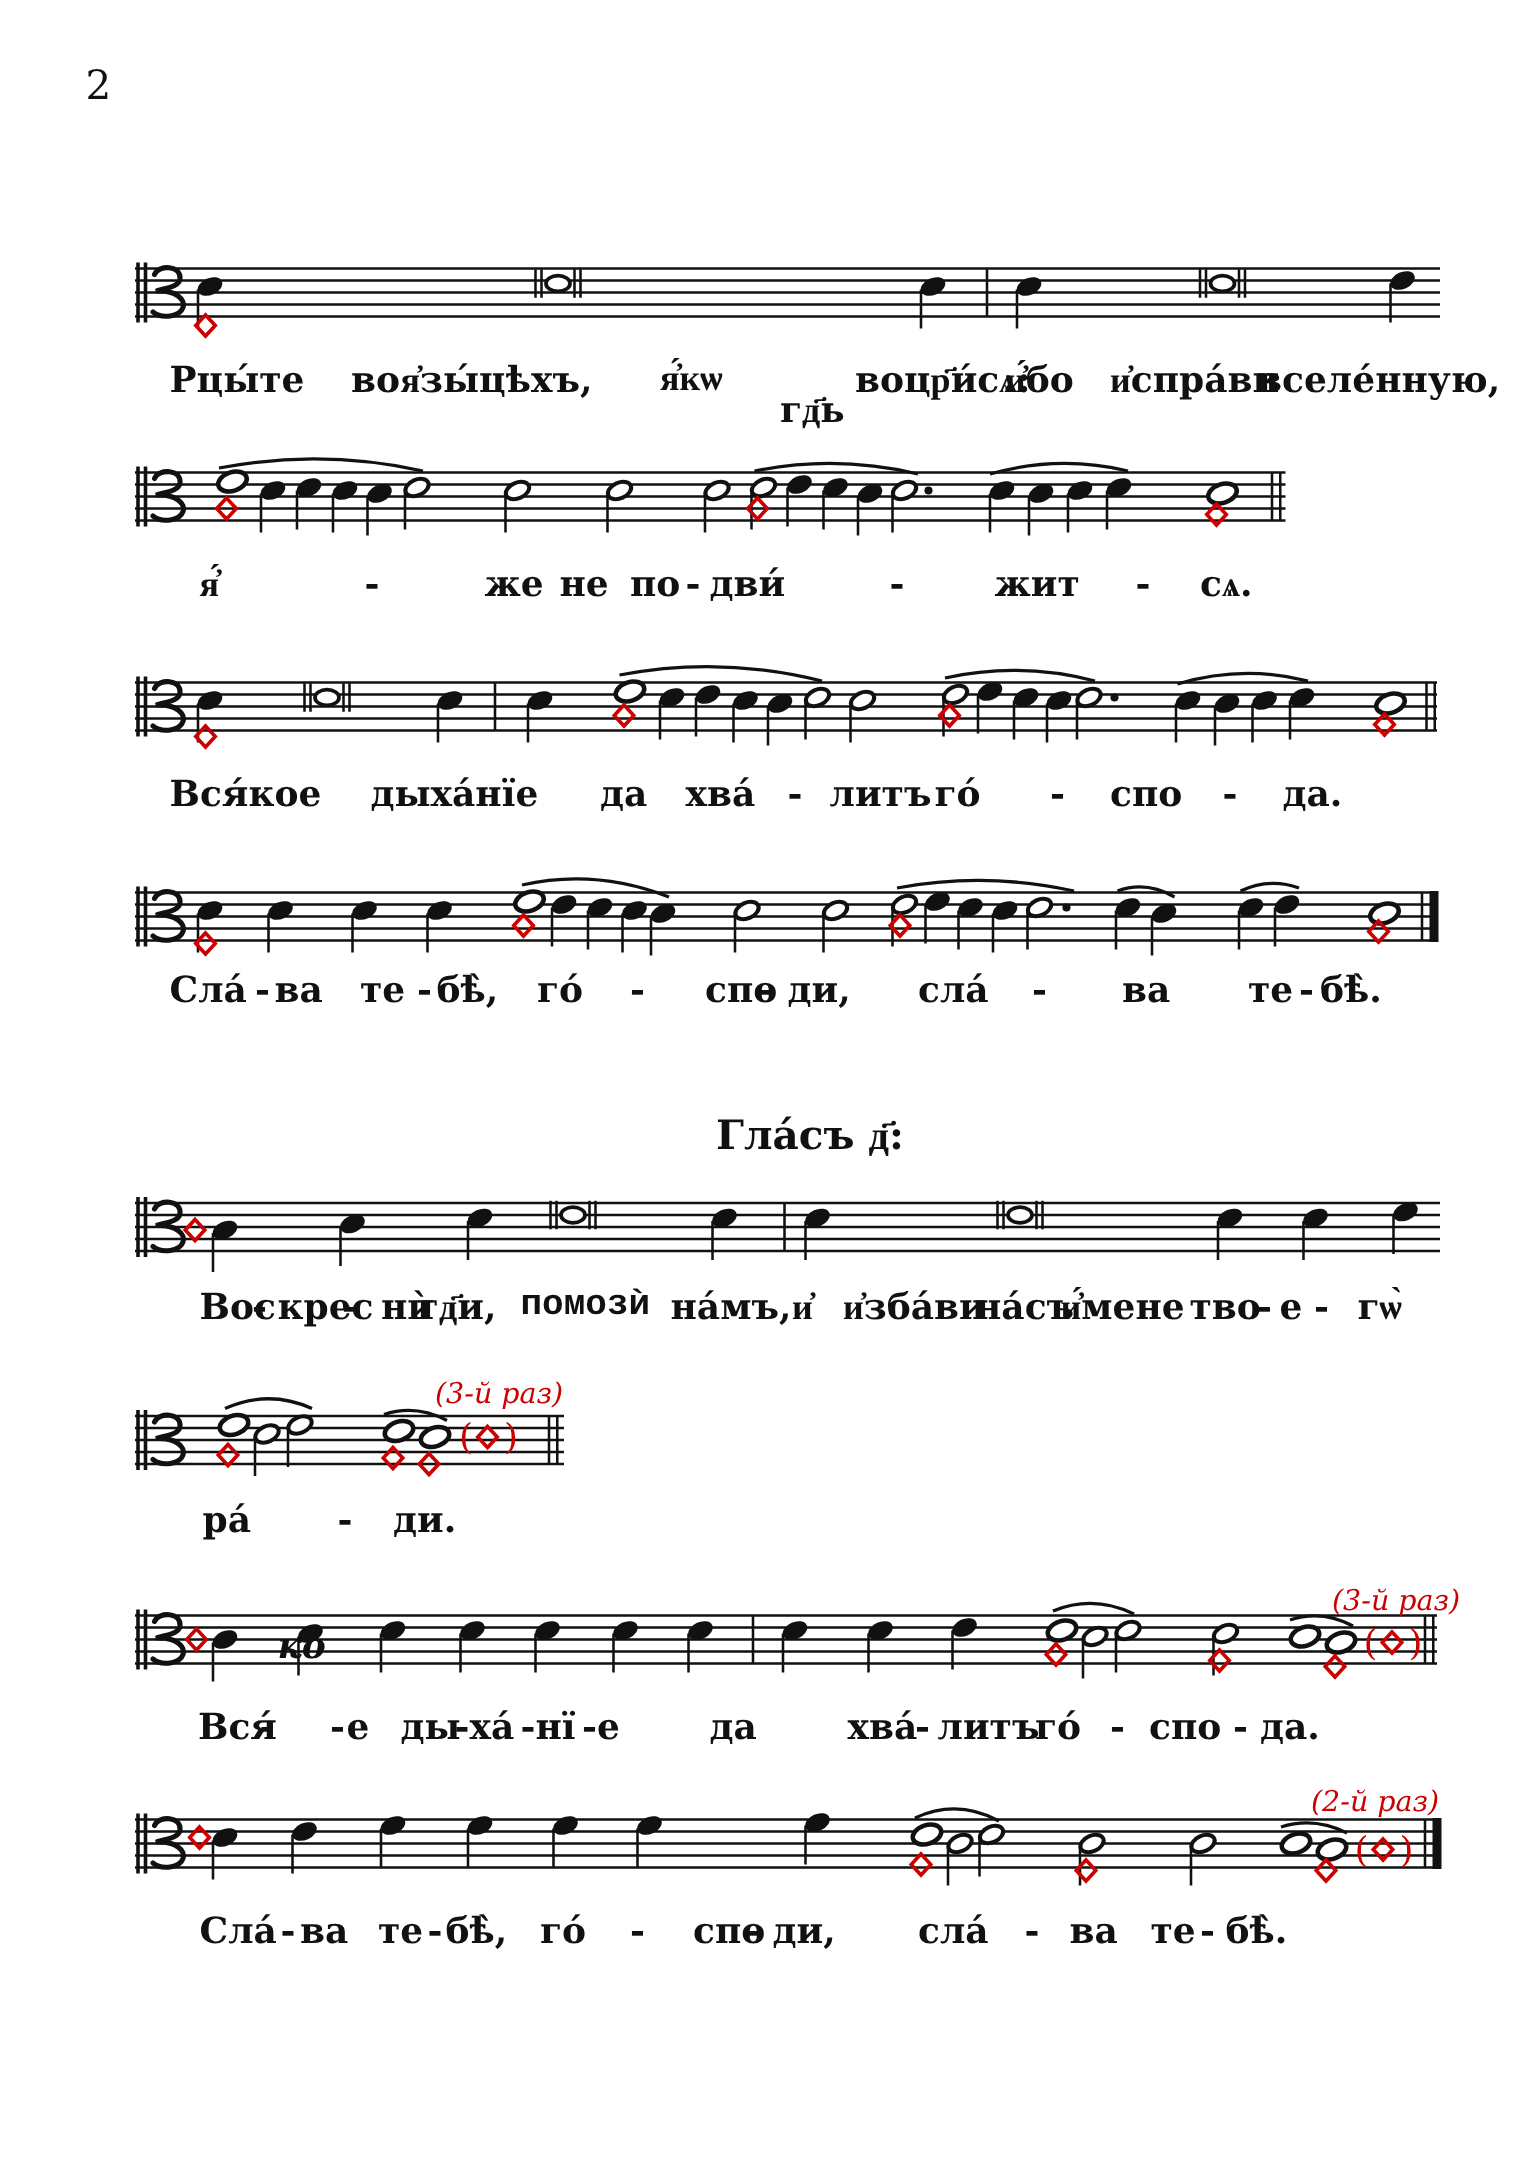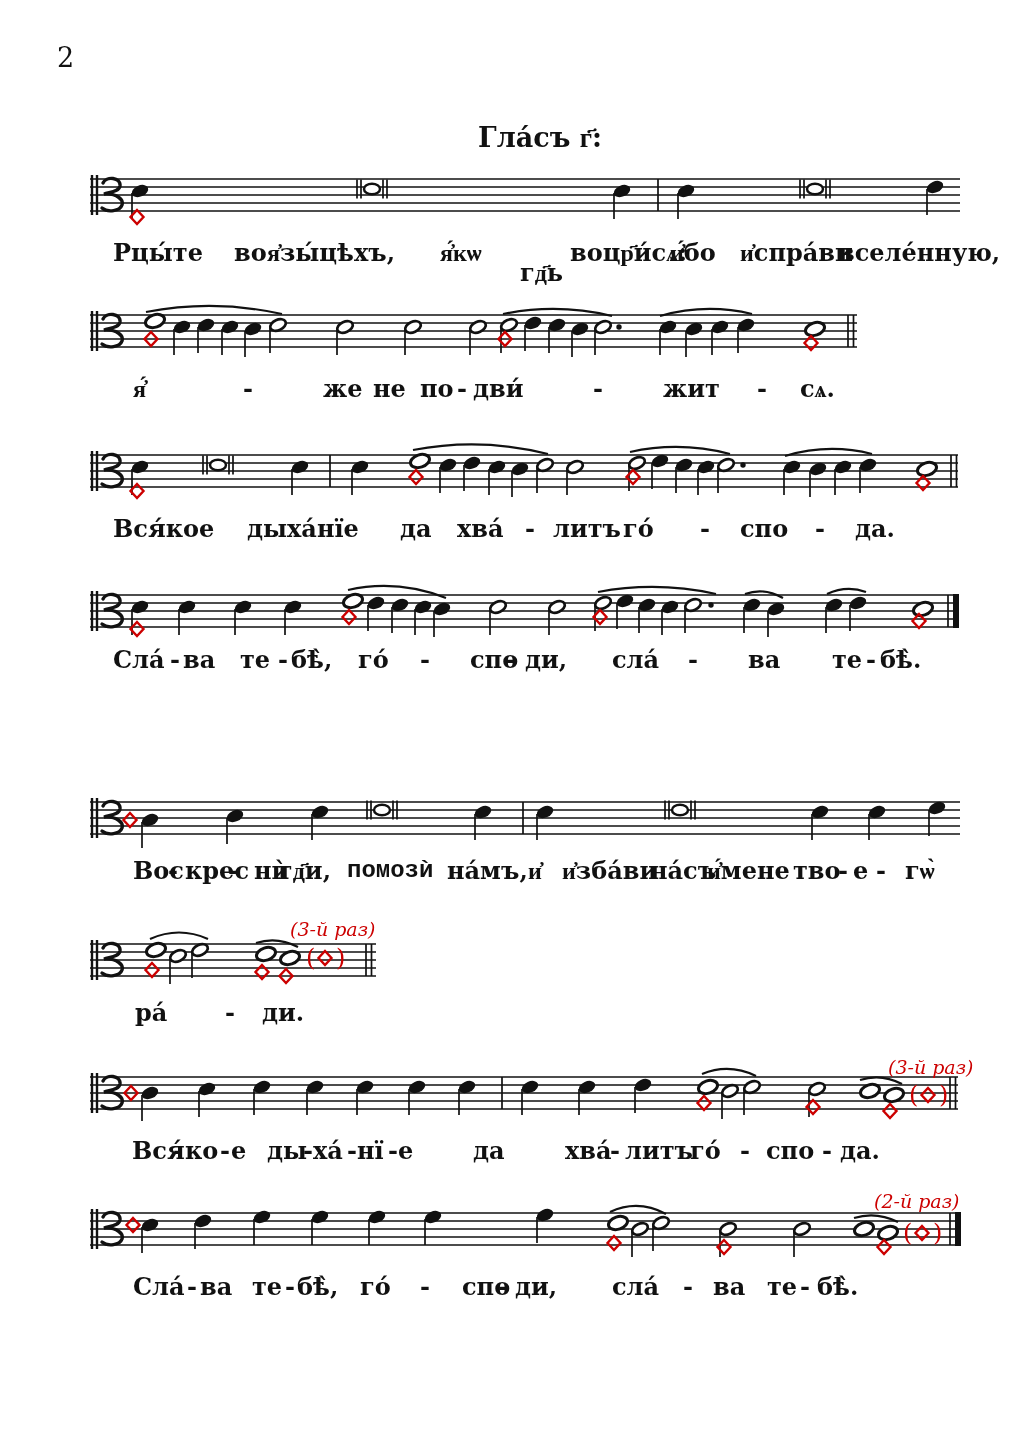--- a/index.html
+++ b/index.html
@@ -10,21 +10,21 @@
          font-size:27px;font-weight:bold;white-space:nowrap;}
   .lyric{position:absolute;font-size:24px;font-weight:bold;line-height:26px;white-space:nowrap;}
   .rlabel{position:absolute;font-size:19px;font-style:italic;color:#cc0000;white-space:nowrap;}
   svg.staff{position:absolute;overflow:visible;}
 </style>
 </head>
 <body>
 
 <div class="page">
   <div class="pagenum">2</div>
-  <div class="title" style="top:122px">Гла́съ г҃:</div>
+  <div class="title" style="top:742px">Гла́съ д҃:</div>
   <div id="staves">
       <svg width="916" height="132" viewBox="0 0 916 132" class="staff" style="left:76px;top:133px">
         <line x1="14" y1="46" x2="884" y2="46" stroke="#111111" stroke-width="1.6"></line>
         <line x1="14" y1="54" x2="884" y2="54" stroke="#111111" stroke-width="1.6"></line>
         <line x1="14" y1="62" x2="884" y2="62" stroke="#111111" stroke-width="1.6"></line>
         <line x1="14" y1="70" x2="884" y2="70" stroke="#111111" stroke-width="1.6"></line>
         <line x1="14" y1="78" x2="884" y2="78" stroke="#111111" stroke-width="1.6"></line>
         <g>
           <line x1="16" y1="42" x2="16" y2="82" stroke="#111111" stroke-width="2.4"></line>
           <line x1="21" y1="42" x2="21" y2="82" stroke="#111111" stroke-width="2.4"></line>
@@ -437,21 +437,21 @@
         <g>
           <text x="833" y="72" fill="#cc0000" font-size="24" font-family="DejaVu Serif, serif">(</text>
           <path d="M852 57L858.5 64L852 71L845.5 64Z" fill="none" stroke="#cc0000" stroke-width="2.4"></path>
           <text x="863" y="72" fill="#cc0000" font-size="24" font-family="DejaVu Serif, serif">)</text>
         </g>
         <line x1="874" y1="46" x2="874" y2="78" stroke="#111111" stroke-width="1.7"></line>
         <line x1="879.5" y1="46" x2="879.5" y2="78" stroke="#111111" stroke-width="1.7"></line>
       </svg>
       <span class="lyric" style="left: 132px; top: 1138px;">Вся́</span>
       <span class="lyric" style="left: 173px; top: 1138px;">-</span>
-      <span class="lyric" style="left: 185px; top: 1138px;">ко</span>
+      <span class="lyric" style="left: 185px; top: 1084px; font-style: italic;">ко</span>
       <span class="lyric" style="left: 220px; top: 1138px;">-</span>
       <span class="lyric" style="left: 231px; top: 1138px;">е</span>
       <span class="lyric" style="left: 267px; top: 1138px;">ды</span>
       <span class="lyric" style="left: 303px; top: 1138px;">-</span>
       <span class="lyric" style="left: 313px; top: 1138px;">ха́</span>
       <span class="lyric" style="left: 347px; top: 1138px;">-</span>
       <span class="lyric" style="left: 357px; top: 1138px;">нї</span>
       <span class="lyric" style="left: 388px; top: 1138px;">-</span>
       <span class="lyric" style="left: 398px; top: 1138px;">е</span>
       <span class="lyric" style="left: 473px; top: 1138px;">да</span>

